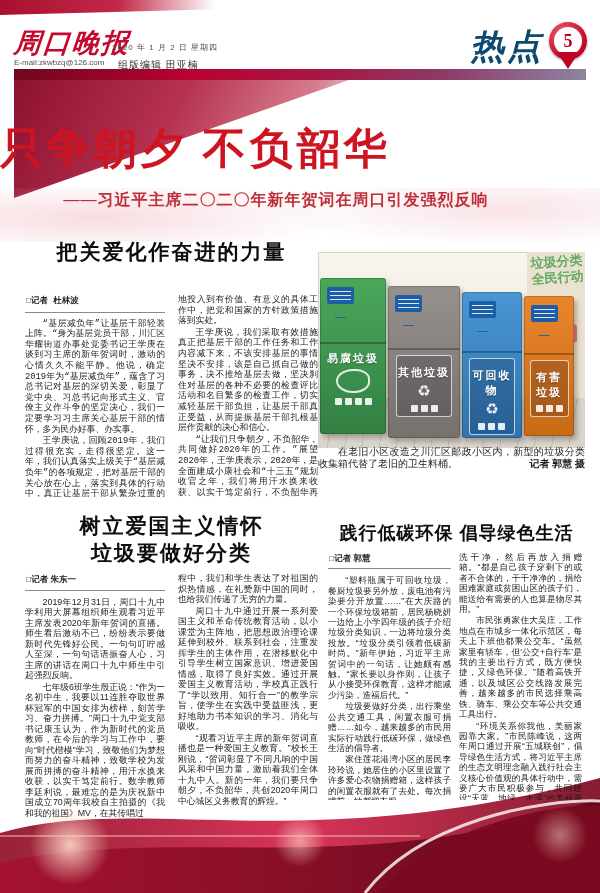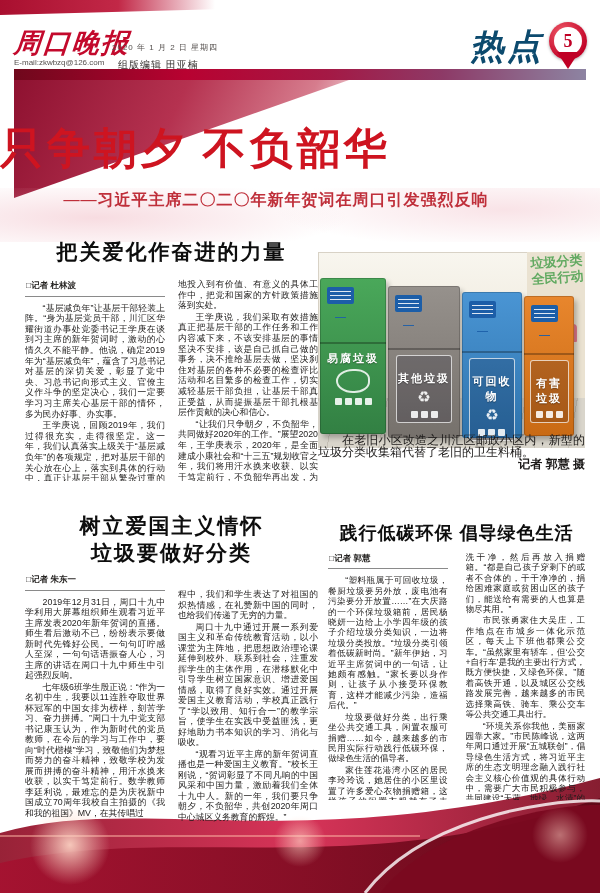--- a/index.html
+++ b/index.html
@@ -80,34 +80,34 @@
   .cols { display:flex; }
   .col  { overflow:hidden; text-align:justify; color:#1d1b1a; }
   .col p { margin:0 0 1px 0; text-indent:2em; }
   .col p.cont { text-indent:0; }
   .byline {
     font-size:8.5px; font-weight:bold; color:#272523;
     border-bottom:1px solid #8a8a8a; padding:1px 0 5px 1px; margin-bottom:6px;
   }
 
   .article1 { left:25px; top:238px; width:293px; }
-  .article1 .cols { margin-top:13px; }
+  .article1 .cols { margin-top:29px;font-family:Liberation Mono, monospace; }
   .article1 .col { width:140px; height:202px; font-size:8.8px; line-height:10.6px; }
   .article1 .col + .col { margin-left:13px; }
 
   .article2 { left:25px; top:512px; width:293px; }
   .article2 .t-big { line-height:27px; }
   .article2 .cols { margin-top:7px; }
   .article2 .col { width:140px; height:245px; font-size:8.8px; line-height:10.5px; }
-  .article2 .col + .col { margin-left:13px;margin-top:16px; }
+  .article2 .col + .col { margin-left:13px; }
 
   .article3 { left:328px; top:521px; width:257px; }
   .article3 .cols { margin-top:7px; }
   .article3 .col { width:123px; height:248px; font-size:8.6px; line-height:10.4px; }
-  .article3 .col + .col { margin-left:18px; }
+  .article3 .col + .col { margin-left:8px; }
 
   
   .photo {
     left:318px; top:252px; width:267px; height:196px; overflow:hidden; z-index:2;
     background:linear-gradient(180deg,#f8f6ef 0%, #efe9dc 48%, #ddd8cc 100%);
     box-shadow:0 0 0 1px #d8d2c6 inset;
   }
   .ground {
     position:absolute; left:0; bottom:0; width:100%; height:50px;
     background:#d9d5cb;
@@ -146,26 +146,26 @@
   }
   .icons-row { display:flex; gap:3px; justify-content:center; margin-top:5px; }
   .icons-row i { width:7px; height:7px; background:rgba(255,255,255,.88); border-radius:1px; display:block; }
 
   .bin-green  { left:2px;   top:26px; width:66px; height:156px; background:linear-gradient(180deg,#4aa85a,#328043); }
   .bin-gray   { left:70px;  top:34px; width:72px; height:152px; background:linear-gradient(180deg,#96918c,#76716c); }
   .bin-blue   { left:144px; top:40px; width:60px; height:146px; background:linear-gradient(180deg,#4a95d4,#2f74ad); }
   .bin-orange { left:206px; top:44px; width:50px; height:140px; background:linear-gradient(180deg,#e8862d,#c96a14); }
   .bin-gray .panel, .bin-blue .panel, .bin-orange .panel {
     margin:5px auto 0; width:78%; border:1px solid rgba(255,255,255,.7);
-    border-radius:3px; background:rgba(0,0,30,.18); padding:8px 0 4px 0;
+    border-radius:3px; background:rgba(0,0,30,.18); padding:2px 0 4px 0;
   }
 
   .caption {
-    left:318px; top:434px; width:267px; z-index:2;
-    font-size:12px; line-height:12px; text-align:justify; color:#1d1b1a; text-indent:2em;
+    left:318px; top:446px; width:267px; z-index:2;
+    font-size:10px; line-height:12px; text-align:justify; color:#1d1b1a; text-indent:2em;
   }
   .credit { float:right; font-weight:bold; text-indent:0; }
 </style>
 </head>
 <body>
 
 <div class="abs top-strip"></div>
 <div class="abs wedge"></div>
 <div class="abs pink-band"></div>
 

